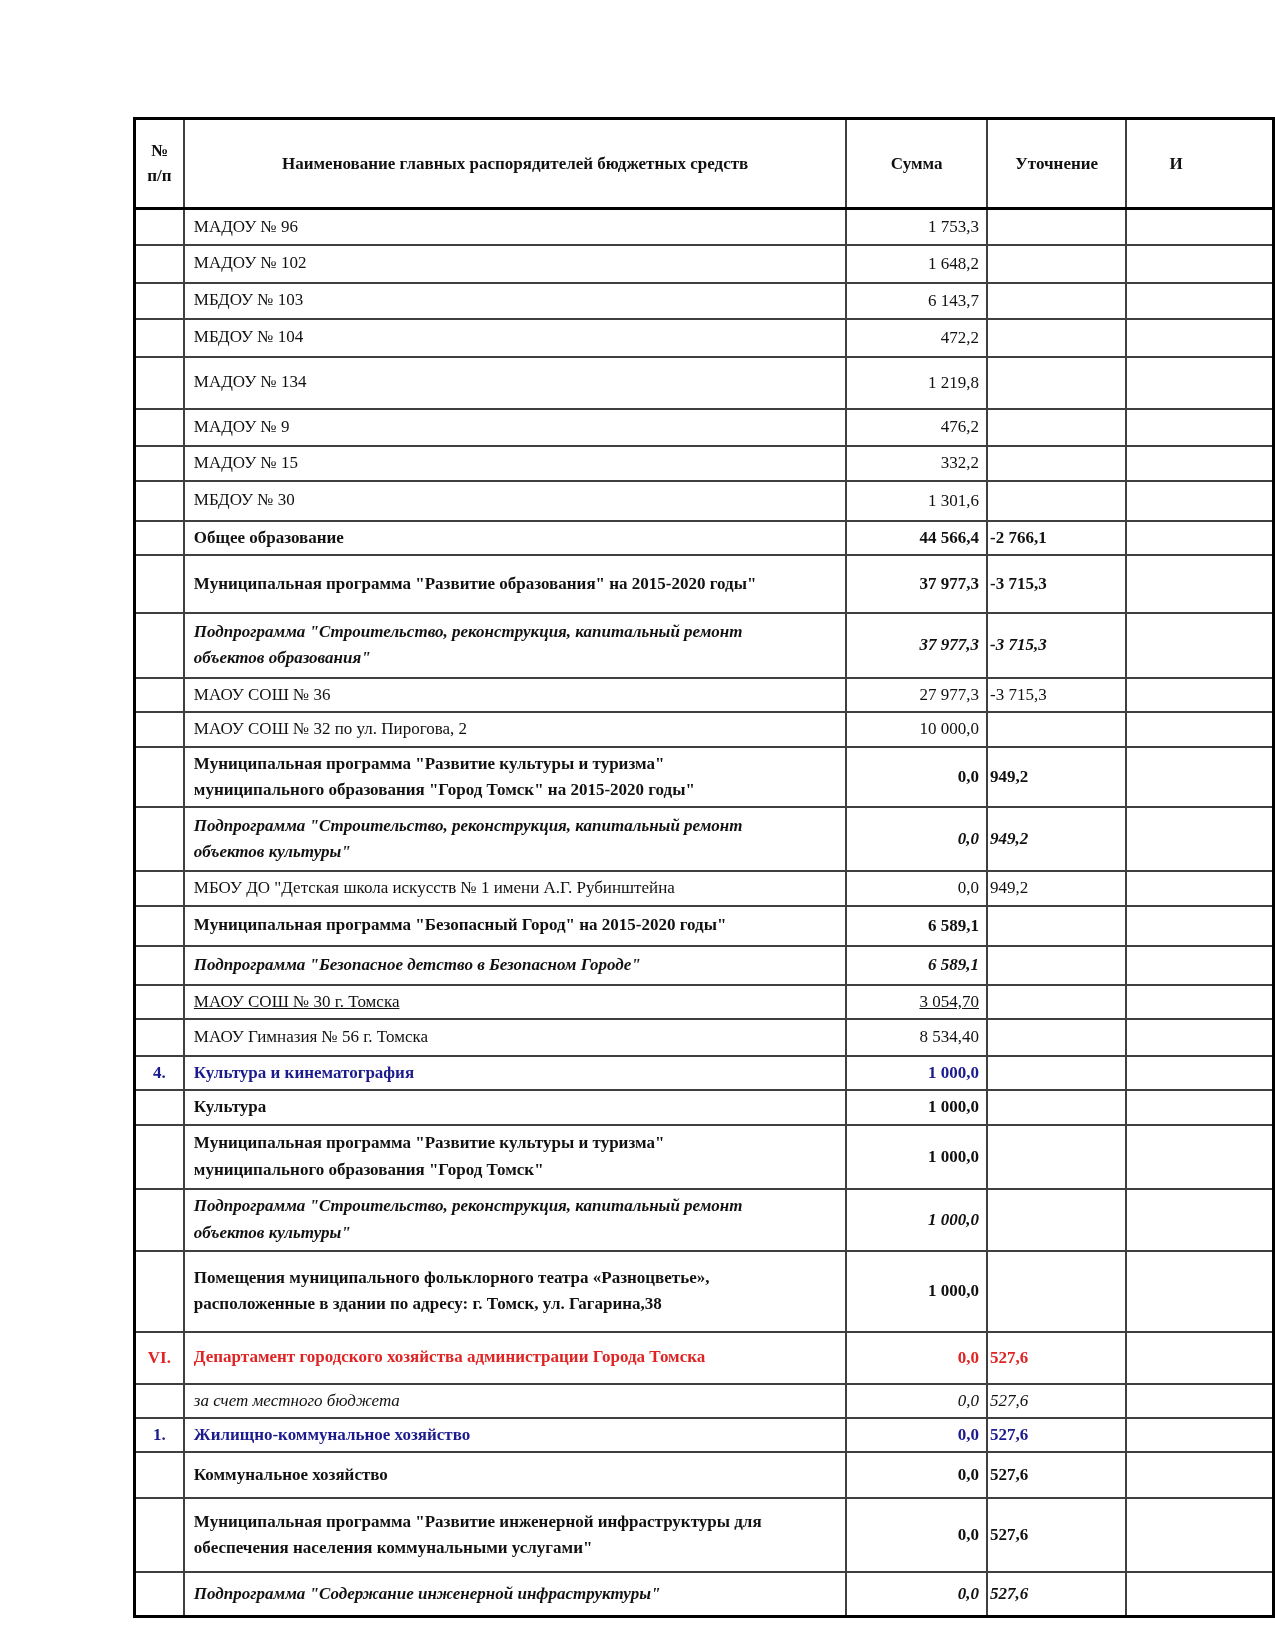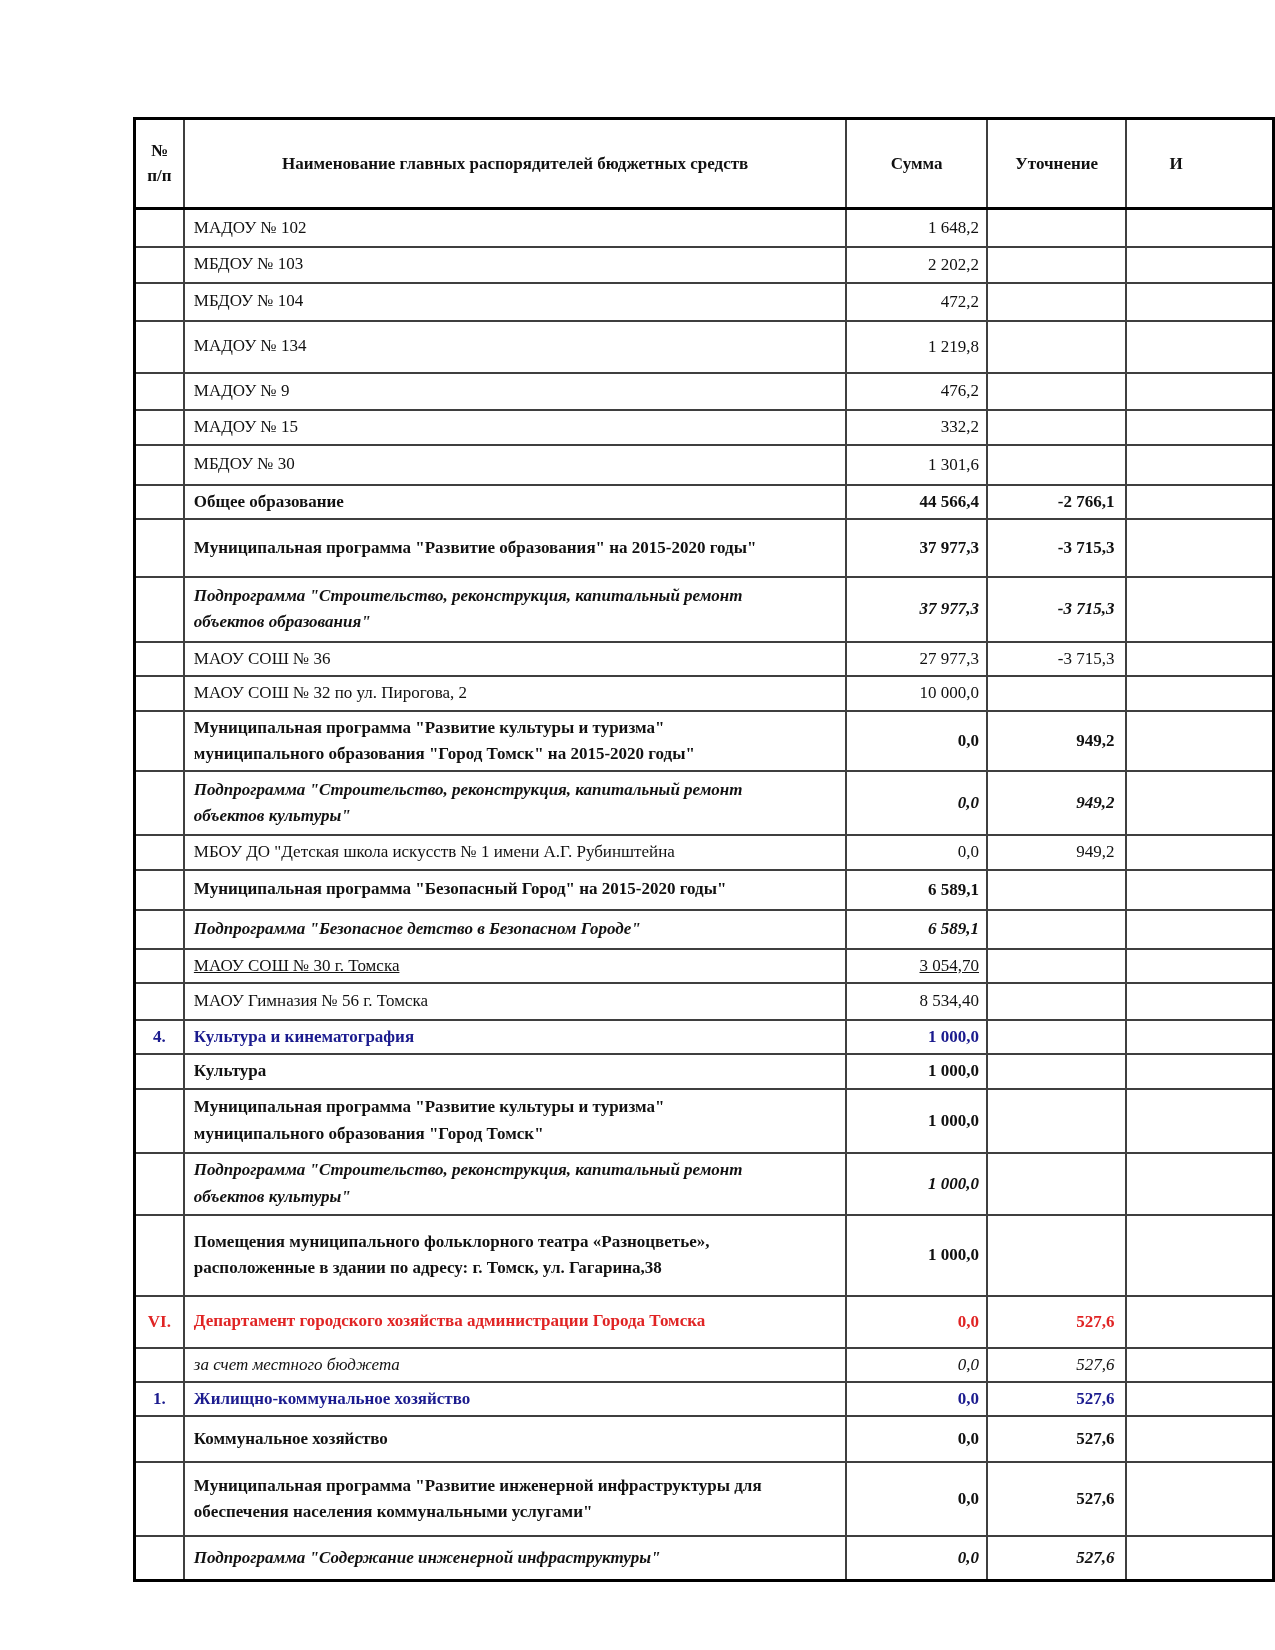--- a/index.html
+++ b/index.html
@@ -67,22 +67,22 @@
     padding: 3px 8px 3px 9px;
     white-space: pre-line;
     line-height: 1.55;
   }
   td.sum {
     text-align: right;
     padding: 2px 7px 2px 2px;
     white-space: nowrap;
   }
   td.clar {
-    text-align: right;
-    padding: 2px 11px 2px 2px;
+    text-align: left;
+    padding: 2px 2px 2px 2px;
     white-space: nowrap;
   }
 
   tr.st-bold       { font-weight: bold; }
   tr.st-bolditalic { font-weight: bold; font-style: italic; }
   tr.st-italic     { font-style: italic; }
   tr.cl-blue       { color: var(--blue, #1b1b8e); }
   tr.cl-red        { color: var(--red, #e02424); }
 </style>
 </head>
@@ -101,31 +101,38 @@
       <tr class="head-row">
         <th class="num">№
 п/п</th>
         <th class="name">Наименование главных распорядителей бюджетных средств</th>
         <th class="sum">Сумма</th>
         <th class="clar">Уточнение</th>
         <th class="extra">И</th>
       </tr>
     </thead>
     <tbody id="rows">
+        <tr style="height: 36px;">
+          <td class="num"></td>
+          <td class="name">МАДОУ № 96</td>
+          <td class="sum">1 753,3</td>
+          <td class="clar"></td>
+          <td class="extra"></td>
+        </tr>
         <tr style="height: 38px;">
           <td class="num"></td>
           <td class="name">МАДОУ № 102</td>
           <td class="sum">1 648,2</td>
           <td class="clar"></td>
           <td class="extra"></td>
         </tr>
         <tr style="height: 36px;">
           <td class="num"></td>
           <td class="name">МБДОУ № 103</td>
-          <td class="sum">2 202,2</td>
+          <td class="sum">6 143,7</td>
           <td class="clar"></td>
           <td class="extra"></td>
         </tr>
         <tr style="height: 38px;">
           <td class="num"></td>
           <td class="name">МБДОУ № 104</td>
           <td class="sum">472,2</td>
           <td class="clar"></td>
           <td class="extra"></td>
         </tr>

